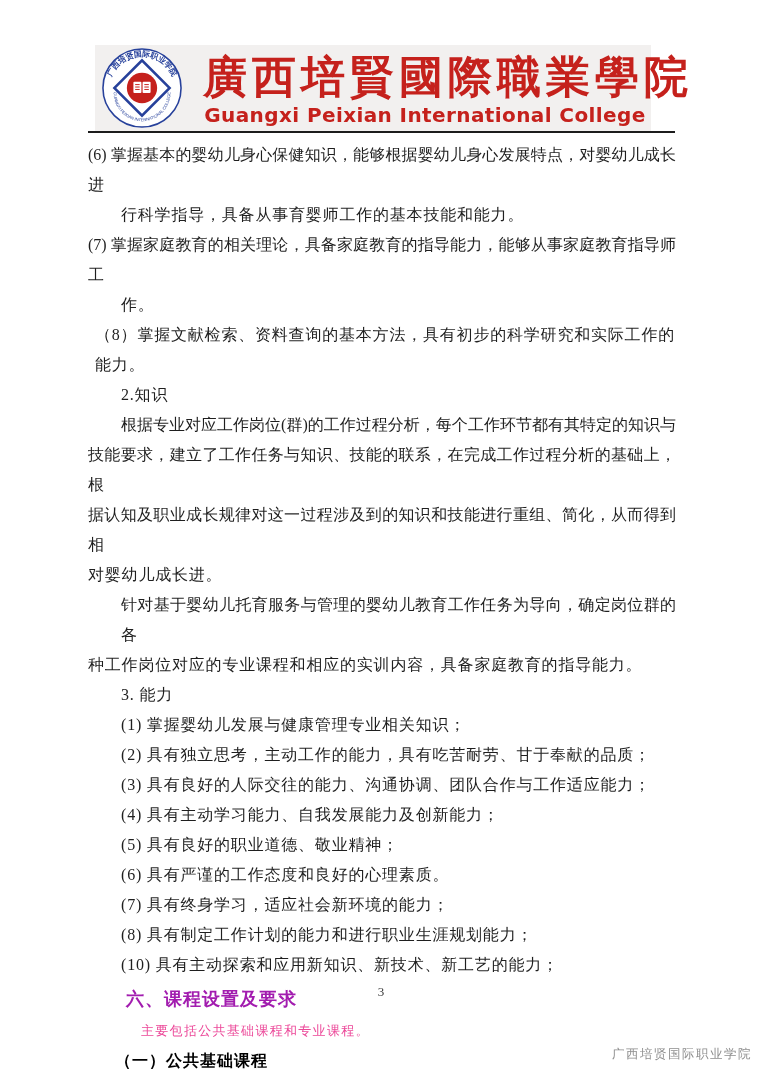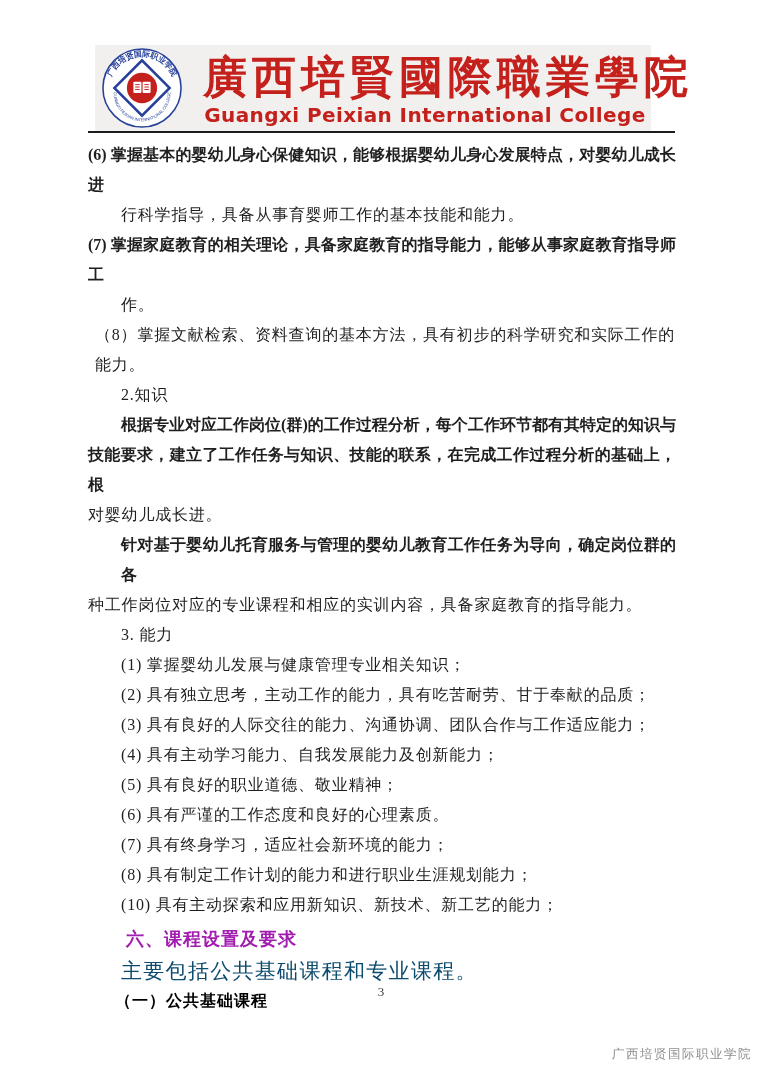--- a/index.html
+++ b/index.html
@@ -38,28 +38,28 @@
   
   .body-lines {
     position:absolute; left:88px; top:140px; width:588px;
     font-size:16px; line-height:30px; color:#1f1f1f;
     letter-spacing:0.8px;
   }
   .line { white-space:normal; }
   .l0 { margin-left:0; }
   .l2 { margin-left:33px; }
   .lh { margin-left:7px; }
-  .j  { text-align:justify; text-align-last:justify; text-justify:inter-character; letter-spacing:0;font-weight:bold; }
+  .j  { text-align:justify; text-align-last:justify; text-justify:inter-character; letter-spacing:0; }
   .h1 {
     font-family:"Liberation Sans", sans-serif;
     font-weight:bold; font-size:18px; line-height:33px;
     margin-left:38px; margin-top:3px; color:#a21caf; letter-spacing:1px;
   }
   .light {
-    font-size:21px; color:#0c4a6e; margin-left:33px; letter-spacing:1.3px; line-height:30px;
+    font-size:13px; color:#ec4899; margin-left:53px; letter-spacing:1.3px; line-height:30px;
   }
   .h2 {
     font-family:"Liberation Sans", sans-serif;
     font-weight:bold; font-size:16px; line-height:30px;
     margin-left:27px; color:#000; letter-spacing:1px;
   }
   
   .page-num {
     position:absolute; left:0; top:984px; width:100%;
     text-align:center; font-size:13px; color:#3a3a3a; letter-spacing:1px;
@@ -103,20 +103,21 @@
 
   <div class="body-lines">
       <div class="line l0 j">(6) 掌握基本的婴幼儿身心保健知识，能够根据婴幼儿身心发展特点，对婴幼儿成长进</div>
       <div class="line l2">行科学指导，具备从事育婴师工作的基本技能和能力。</div>
       <div class="line l0 j">(7) 掌握家庭教育的相关理论，具备家庭教育的指导能力，能够从事家庭教育指导师工</div>
       <div class="line l2">作。</div>
       <div class="line lh">（8）掌握文献检索、资料查询的基本方法，具有初步的科学研究和实际工作的能力。</div>
       <div class="line l2">2.知识</div>
       <div class="line l2 j">根据专业对应工作岗位(群)的工作过程分析，每个工作环节都有其特定的知识与</div>
       <div class="line l0 j">技能要求，建立了工作任务与知识、技能的联系，在完成工作过程分析的基础上，根</div>
+      <div class="line l0 j">据认知及职业成长规律对这一过程涉及到的知识和技能进行重组、简化，从而得到相</div>
       <div class="line l0">对婴幼儿成长进。</div>
       <div class="line l2 j">针对基于婴幼儿托育服务与管理的婴幼儿教育工作任务为导向，确定岗位群的各</div>
       <div class="line l0">种工作岗位对应的专业课程和相应的实训内容，具备家庭教育的指导能力。</div>
       <div class="line l2">3. 能力</div>
       <div class="line l2">(1) 掌握婴幼儿发展与健康管理专业相关知识；</div>
       <div class="line l2">(2) 具有独立思考，主动工作的能力，具有吃苦耐劳、甘于奉献的品质；</div>
       <div class="line l2">(3) 具有良好的人际交往的能力、沟通协调、团队合作与工作适应能力；</div>
       <div class="line l2">(4) 具有主动学习能力、自我发展能力及创新能力；</div>
       <div class="line l2">(5) 具有良好的职业道德、敬业精神；</div>
       <div class="line l2">(6) 具有严谨的工作态度和良好的心理素质。</div>

